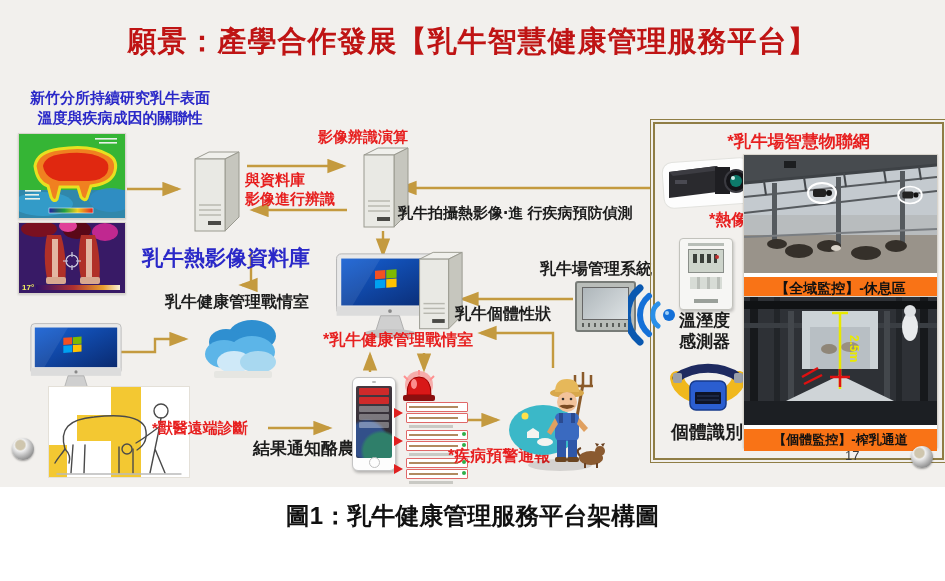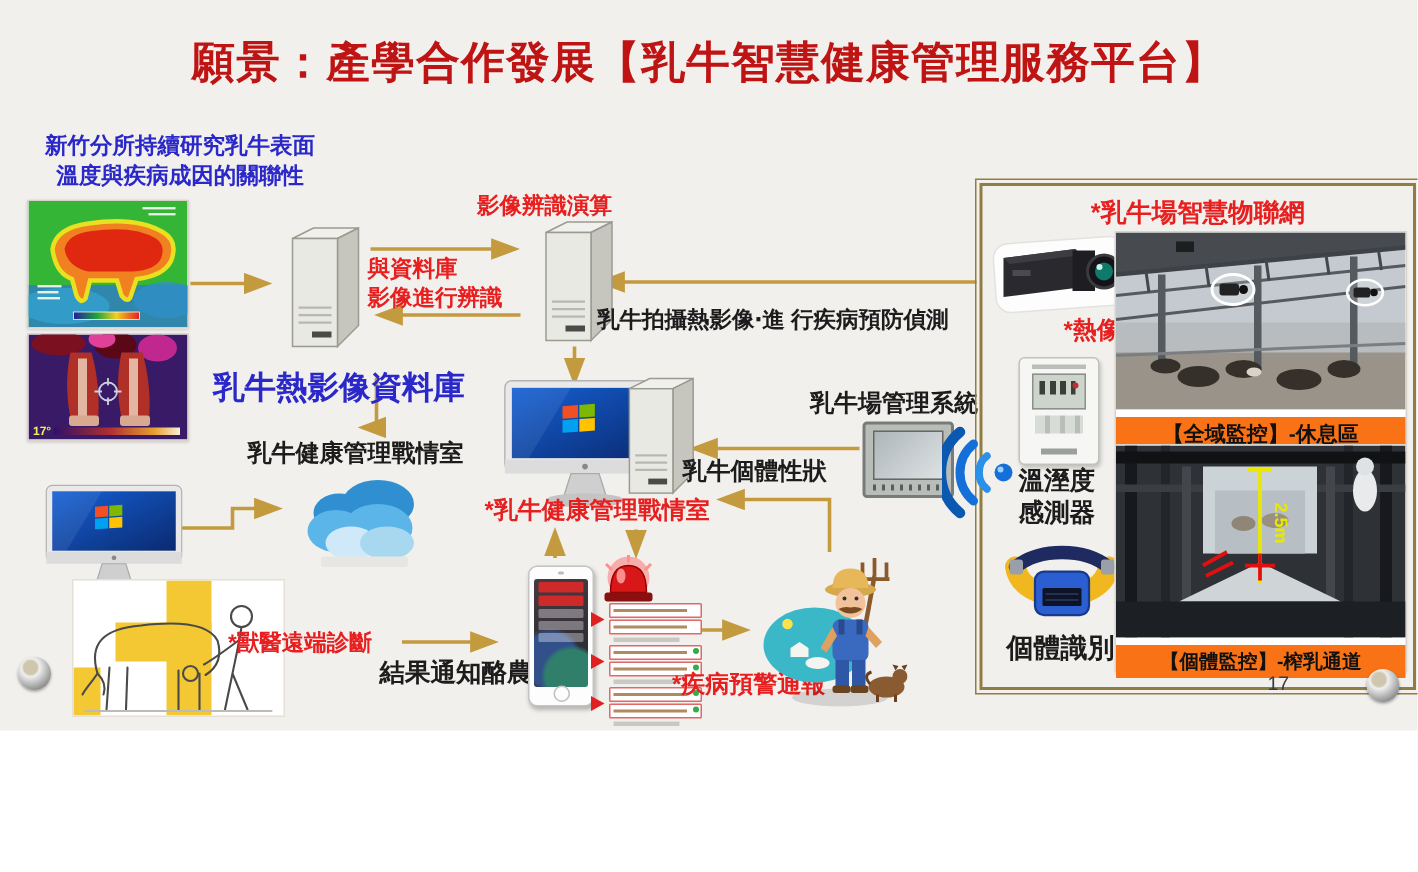--- a/index.html
+++ b/index.html
@@ -510,13 +510,14 @@
     <path d="M21 12 C9 22 9 40 21 50" stroke="#1470d8" stroke-width="6" fill="none" stroke-linecap="round"></path>
     <path d="M30 20 C23 25 23 37 30 42" stroke="#2a90e8" stroke-width="5" fill="none" stroke-linecap="round"></path>
     <circle cx="41" cy="31" r="6" fill="#1470d8"></circle>
         <circle cx="39" cy="29" r="2" fill="#9fd0f8"></circle>
   </svg>
 
   <div class="abs mbtn" style="left:12px;top:438px;"></div>
   <div class="abs mbtn" style="left:911px;top:446px;"></div>
  </div>
 
+ <div class="abs figure-caption">圖1：乳牛健康管理服務平台架構圖</div>
 </div>
 
 </body></html>

